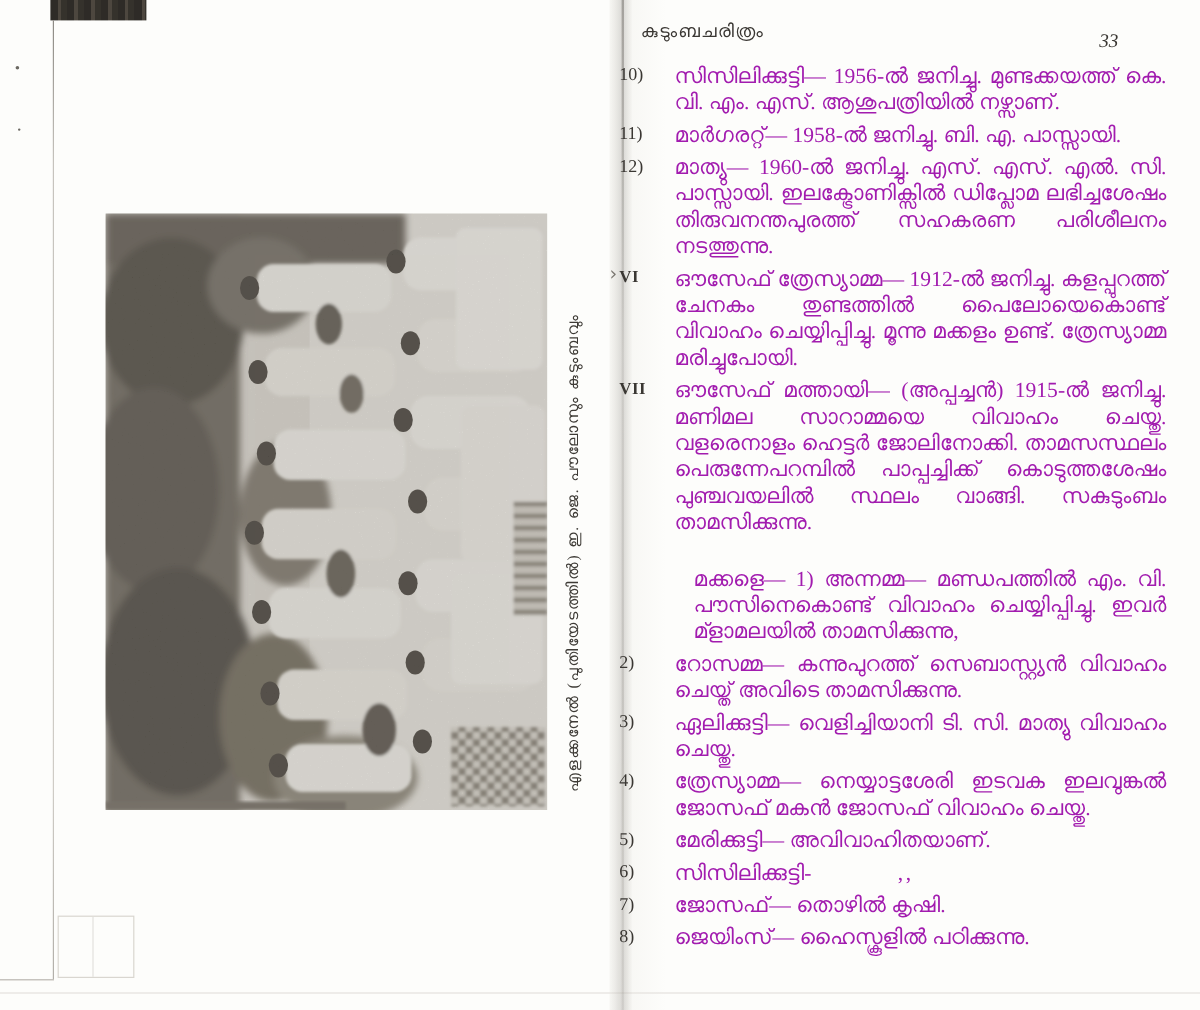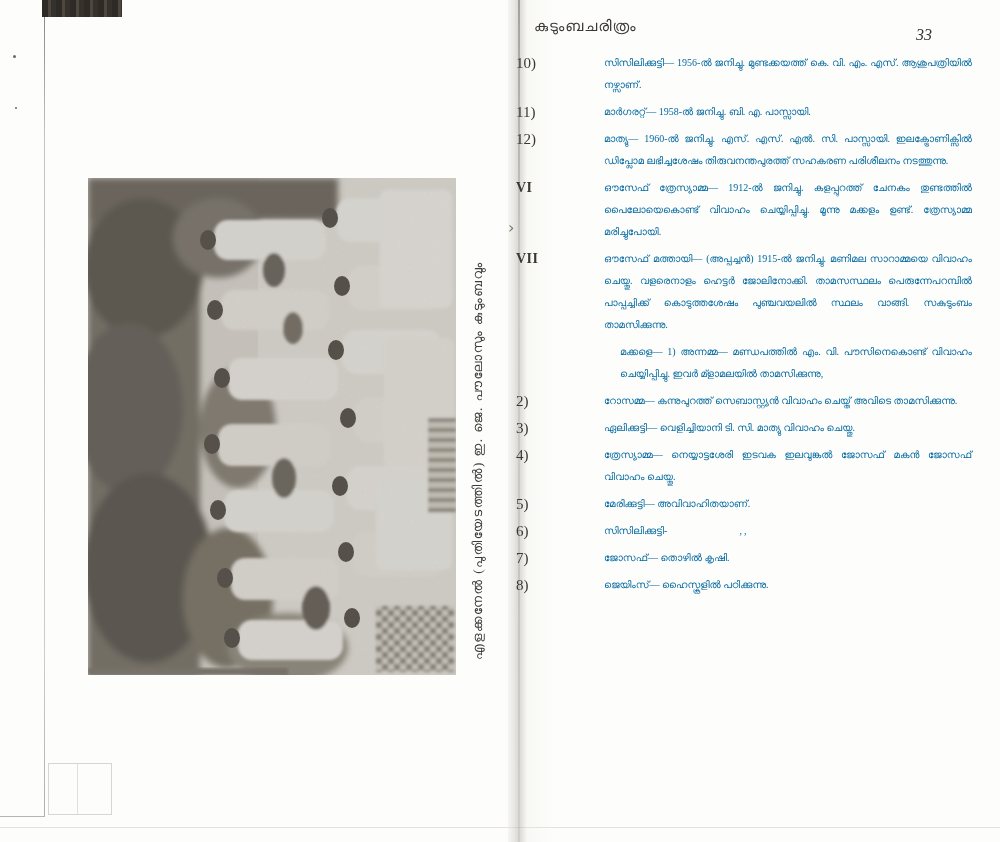--- a/index.html
+++ b/index.html
@@ -75,32 +75,32 @@
     position: absolute; left: 26px; top: 18px;
     font-size: 15px; letter-spacing: 1px; color: #3a3733;
   }
   .page-number {
     position: absolute; right: 46px; top: 26px;
     font-size: 16px; color: #3a3733; font-style: italic;
   }
   .entries {
     position: absolute; left: 8px; top: 52px; width: 456px;
   }
-  .entry { display: flex; margin-bottom: 5px; gap: 42px; }
+  .entry { display: flex; margin-bottom: 5px; }
   .entry-label {
     flex: 0 0 46px; font-size: 15px; line-height: 22px; color: #3a3733;
     white-space: nowrap;
   }
   .entry-label.roman { font-weight: bold; font-size: 14px; letter-spacing: 0.5px; }
   .entry-text {
-    flex: 1; font-size: 10px; line-height: 22px; text-align: justify; color: #0369a1;
+    flex: 1; font-size: 18px; line-height: 22px; text-align: justify; color: #a21caf;
   }
   .entry.gap-md { }
   .entry.gap-lg { margin-top: 0; }
-  .entry.sub .entry-text { padding-left: 16px; }
+  .entry.sub .entry-text { padding-left: 16px; margin-top: 20px; }
   .ditto { display: inline-block; margin-left: 72px; letter-spacing: 2px; }
 
   
   .right-page::before {
     content: ""; position: absolute; inset: 0;
     background: linear-gradient(to right, rgba(230,228,222,0.35), rgba(255,255,255,0) 10%);
     pointer-events: none;
   }
 </style>
 </head>

